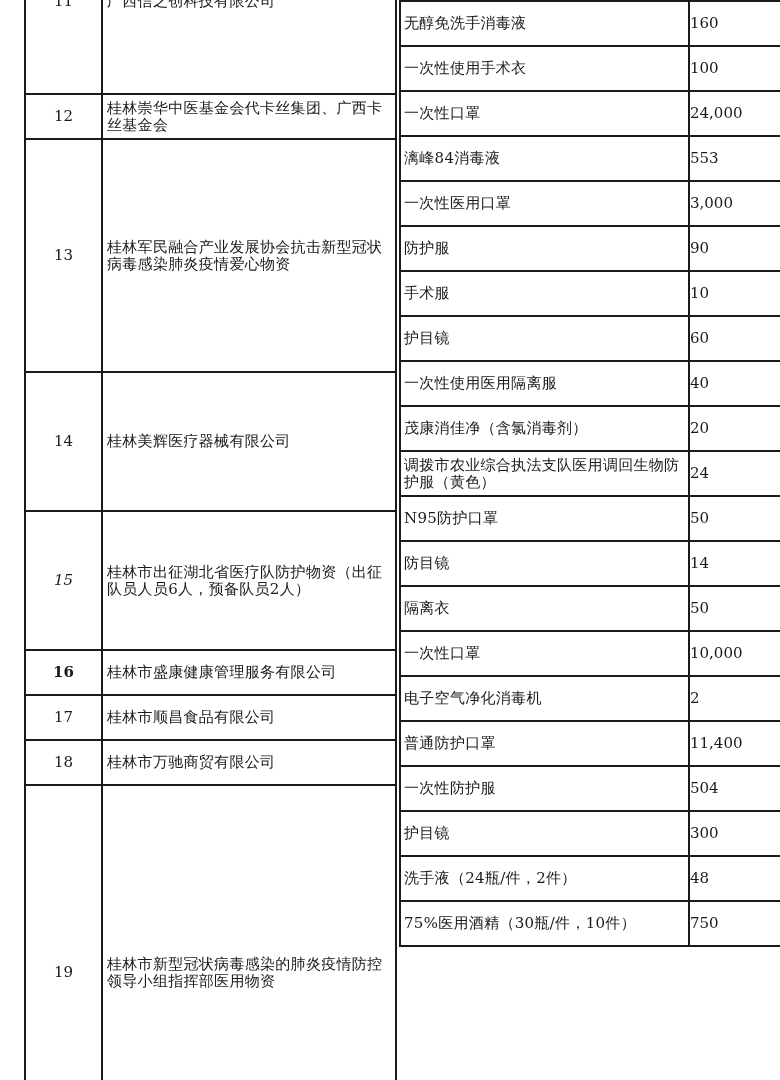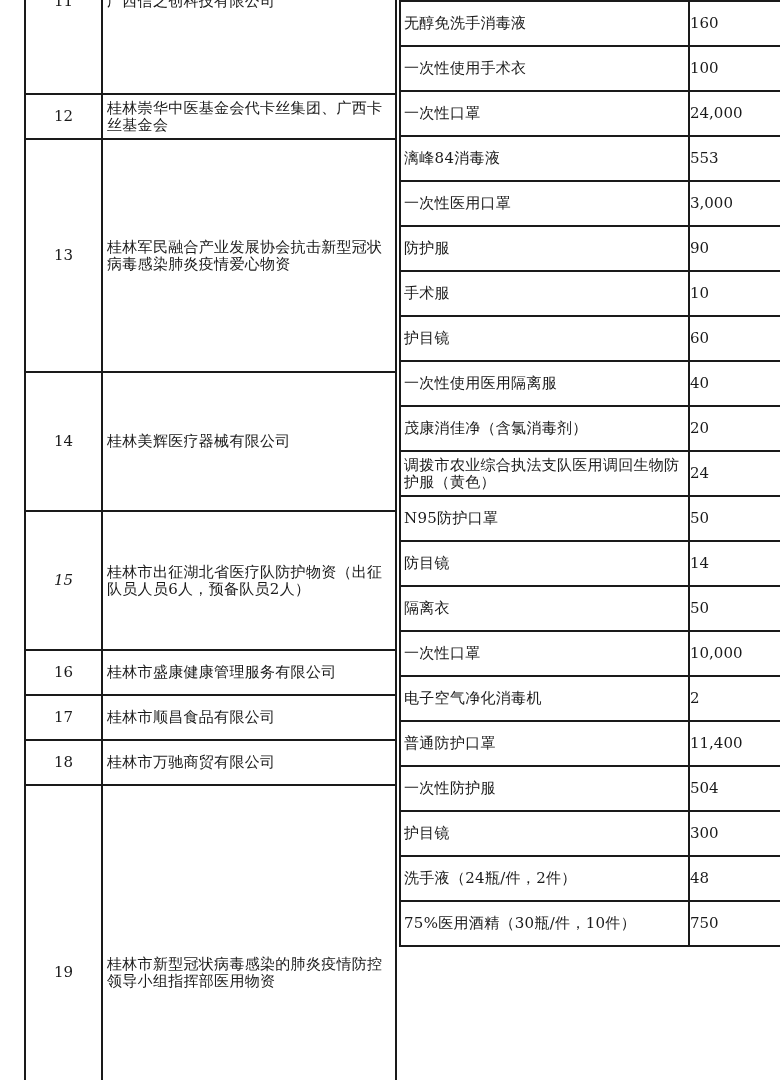--- a/index.html
+++ b/index.html
@@ -51,21 +51,21 @@
         </tr>
         <tr>
           <td class="seq" style="height: 137px;">14</td>
           <td class="org">桂林美辉医疗器械有限公司</td>
         </tr>
         <tr>
           <td class="seq" style="height: 137px; font-style: italic;">15</td>
           <td class="org">桂林市出征湖北省医疗队防护物资（出征队员人员6人，预备队员2人）</td>
         </tr>
         <tr>
-          <td class="seq" style="height: 43px;">16</td>
+          <td class="seq" style="height: 43px; font-weight: bold;">16</td>
           <td class="org">桂林市盛康健康管理服务有限公司</td>
         </tr>
         <tr>
           <td class="seq" style="height: 43px;">17</td>
           <td class="org">桂林市顺昌食品有限公司</td>
         </tr>
         <tr>
           <td class="seq" style="height: 43px;">18</td>
           <td class="org">桂林市万驰商贸有限公司</td>
         </tr>

